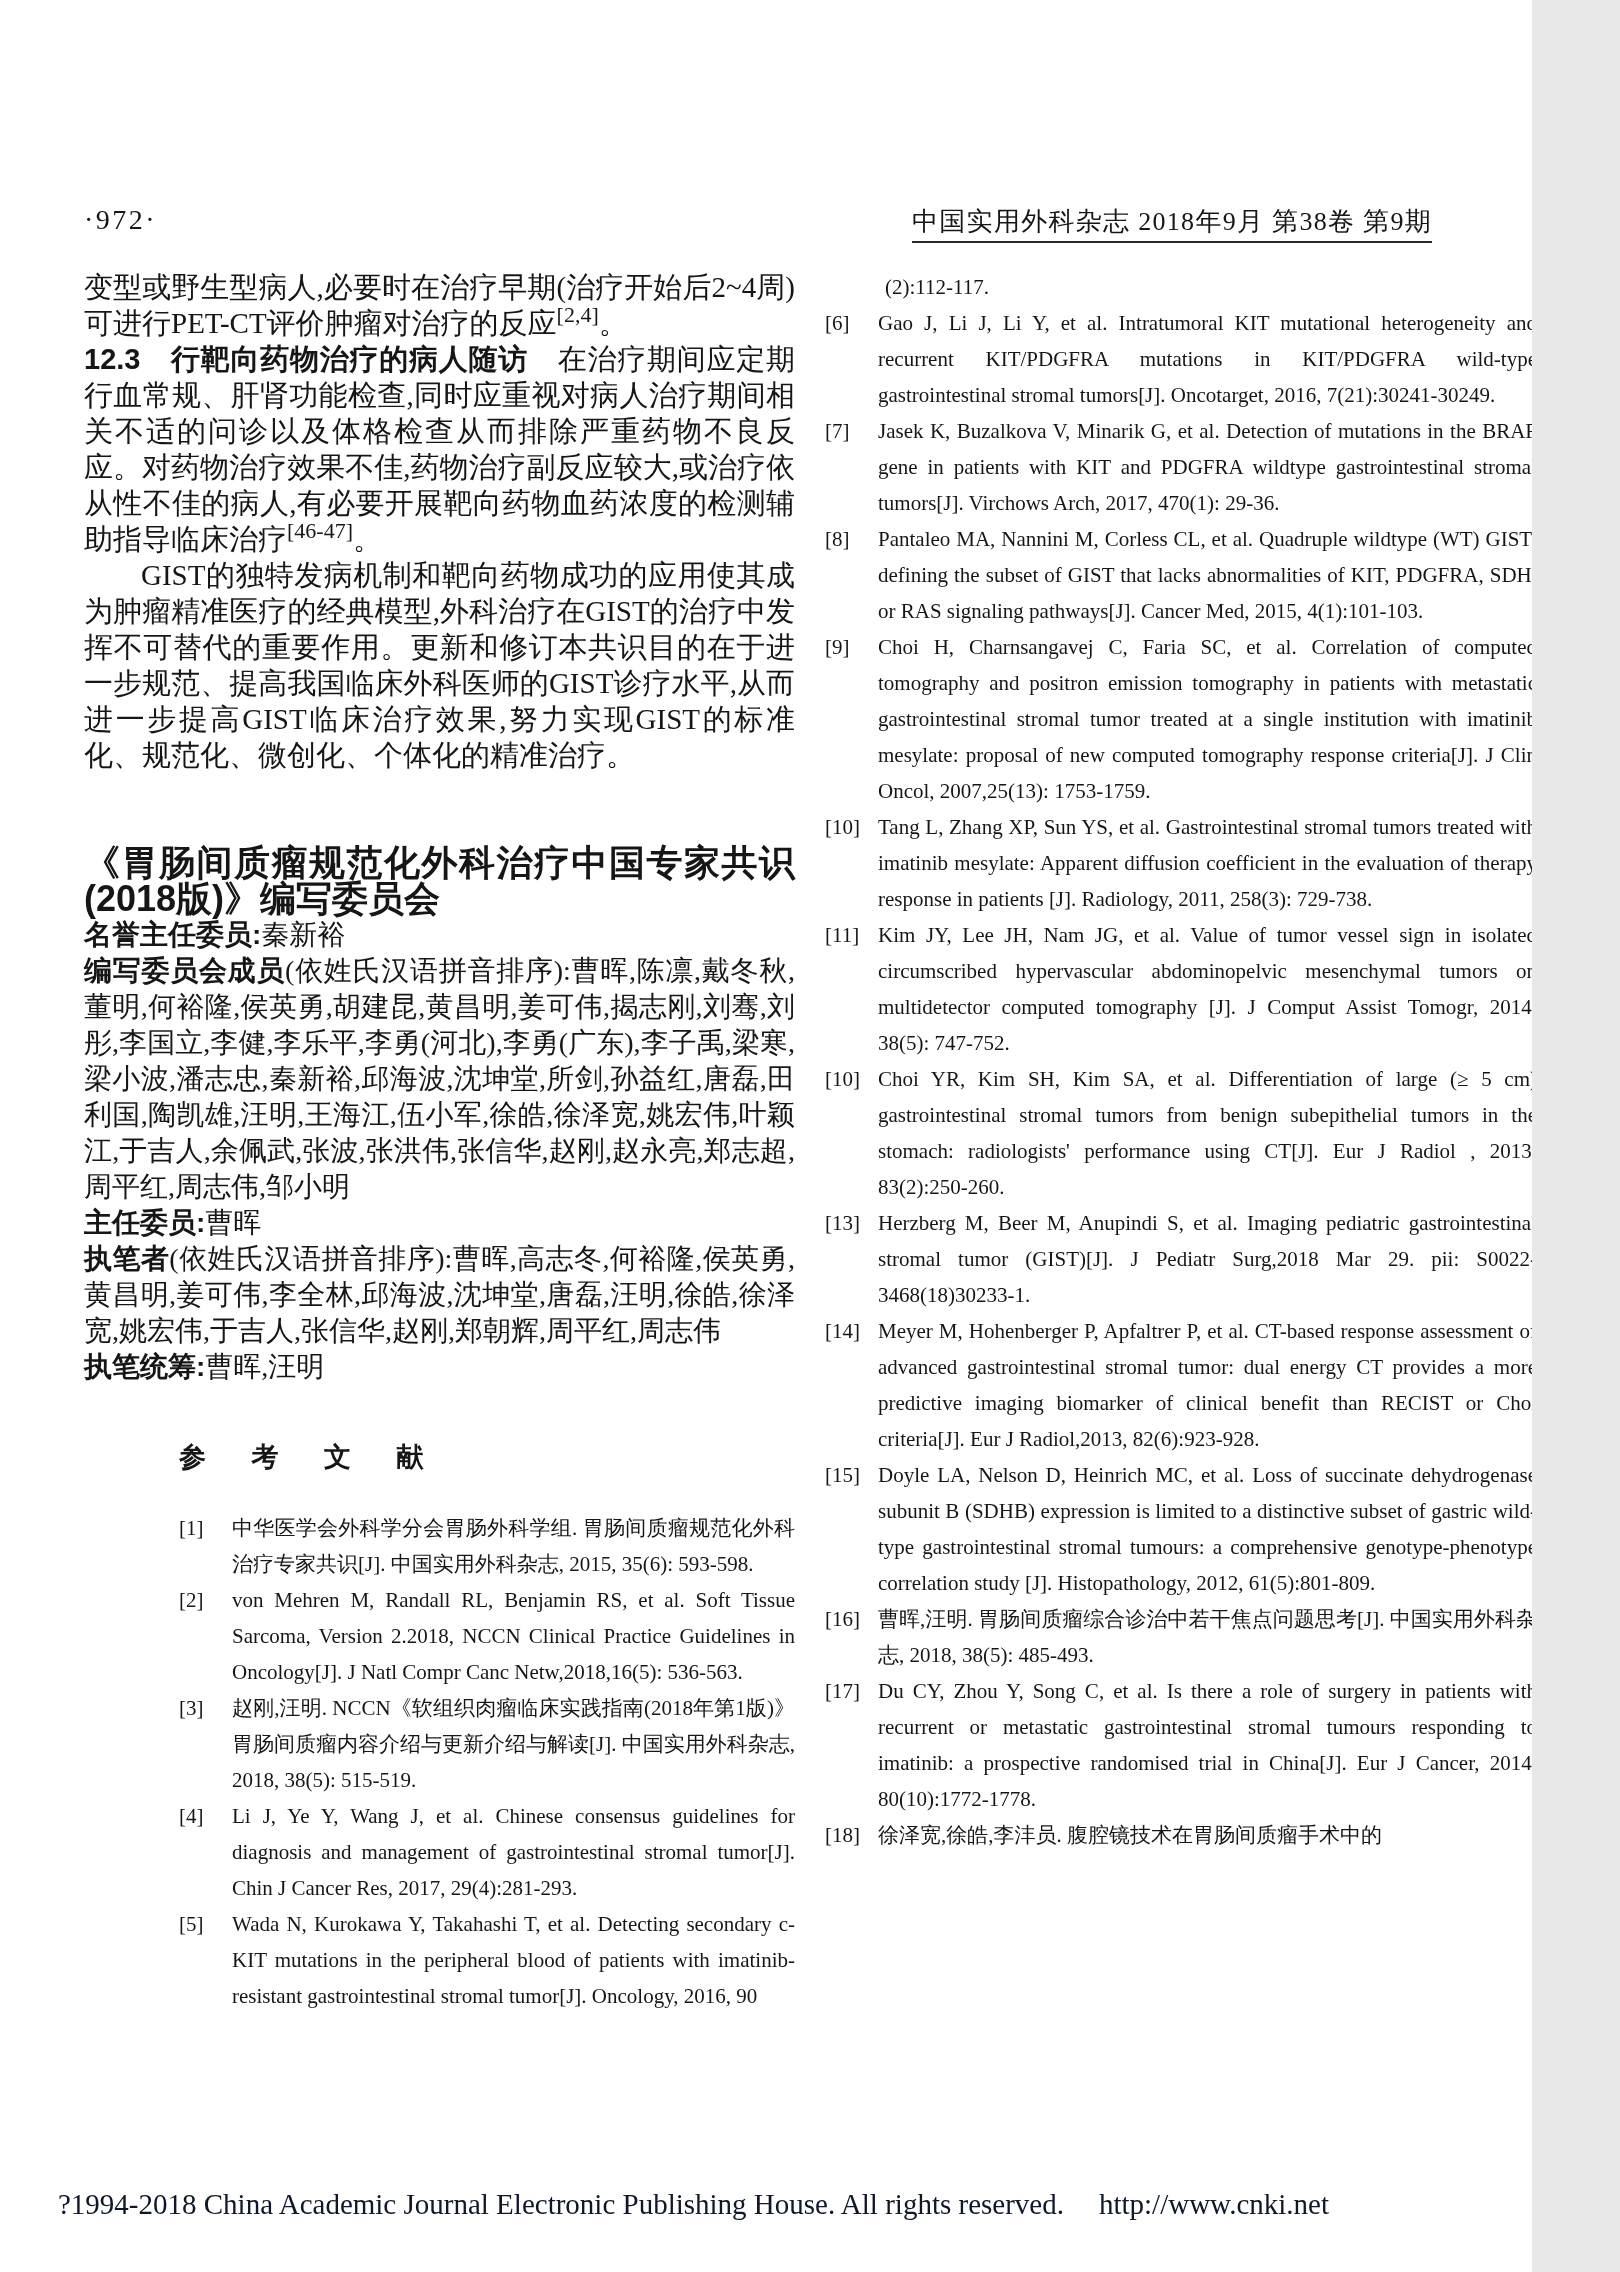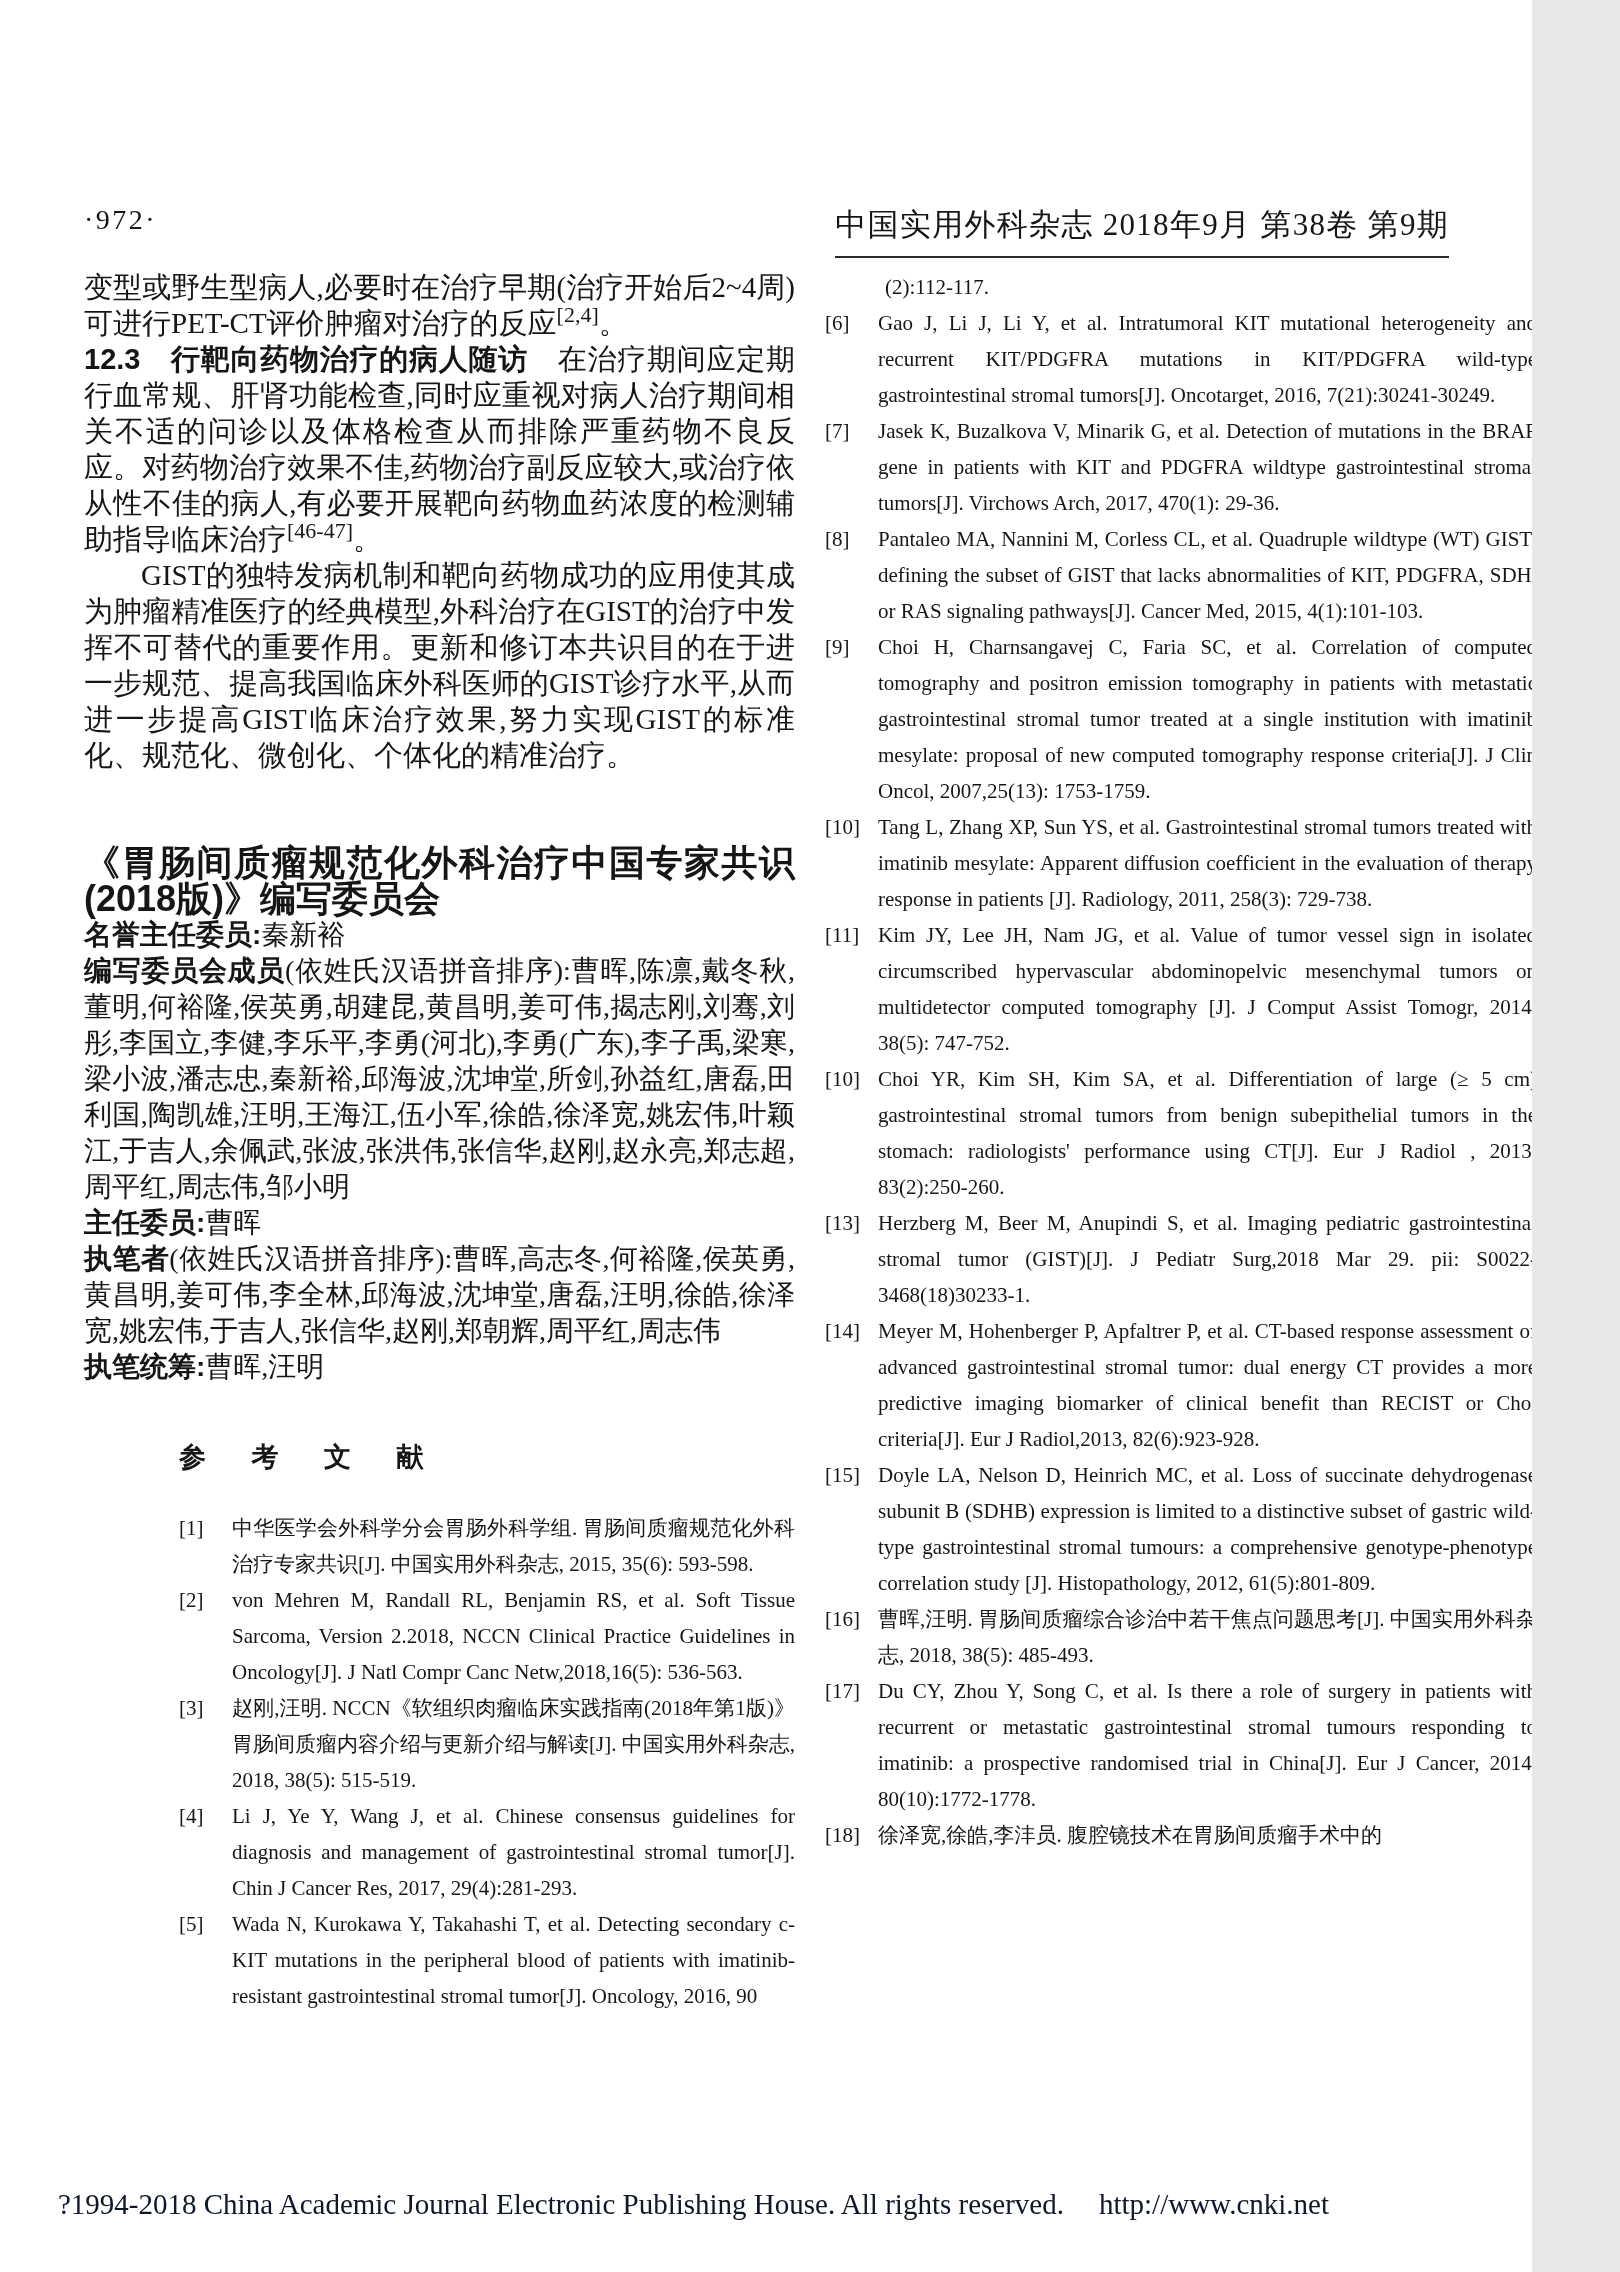--- a/index.html
+++ b/index.html
@@ -10,23 +10,23 @@
     font-family:"Liberation Serif","DejaVu Serif",serif;
     color:#161616;
     overflow:hidden;
   }
   
   .page-number{
     position:absolute;left:84px;top:204px;
     font-size:28px;letter-spacing:2.5px;
   }
   .journal-info{
-    position:absolute;right:83px;top:204px;
-    font-size:31px;
-    padding-bottom:10px;
+    position:absolute;right:100px;top:204px;
+    font-size:26px;
+    padding-bottom:2px;
     border-bottom:2.5px solid #2a2a2a;
     letter-spacing:1.3px;
   }
   
   .col{position:absolute;top:269px;width:711px;}
   .col-left{left:84px;}
   .col-right{left:825px;width:712px;}
   .col p{margin:0;}
   .body-par{
     font-size:29px;line-height:36px;

